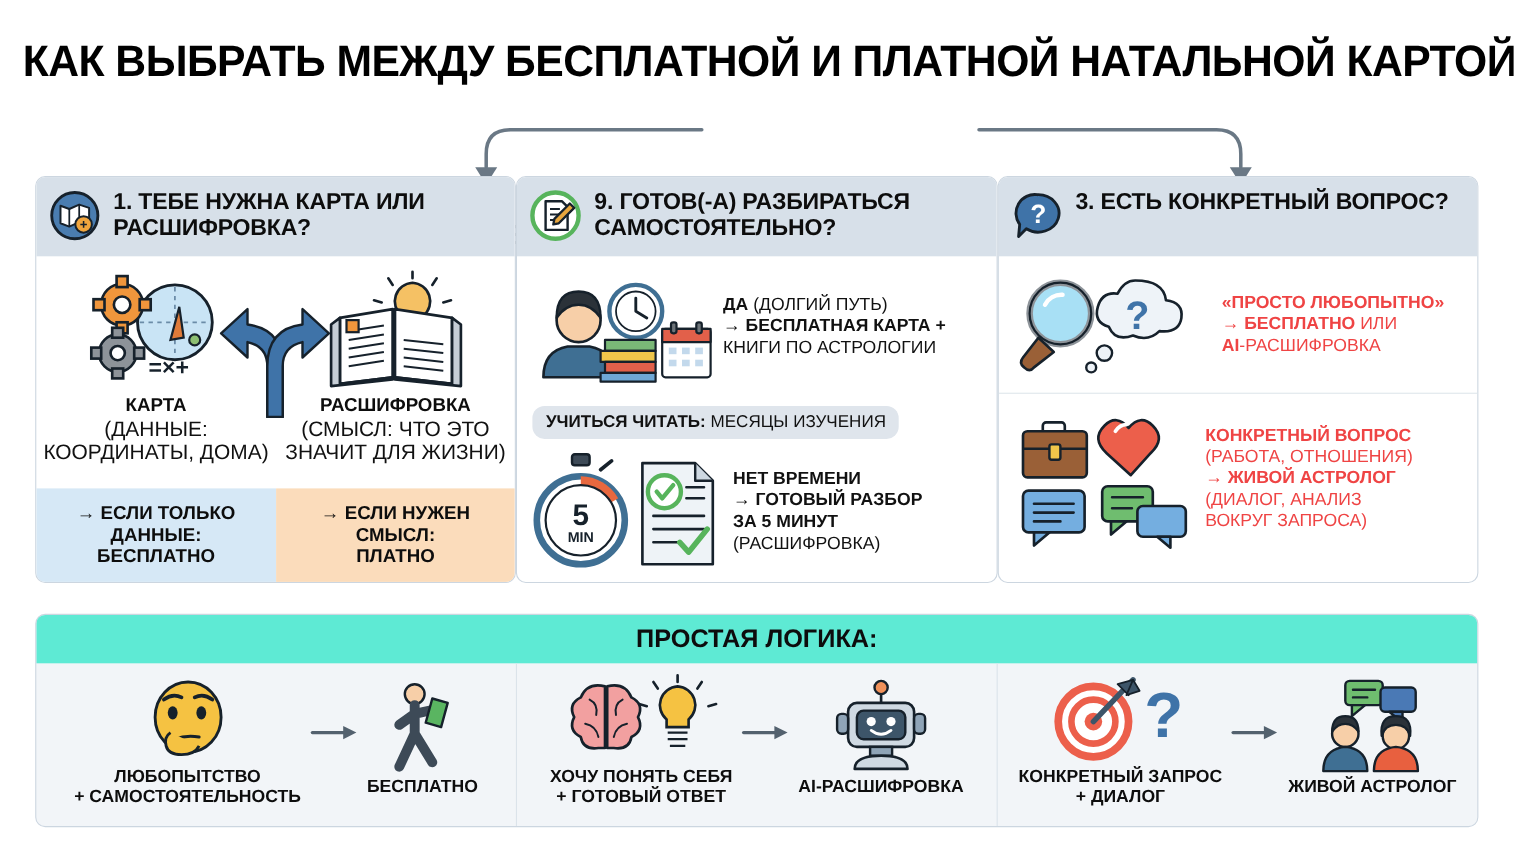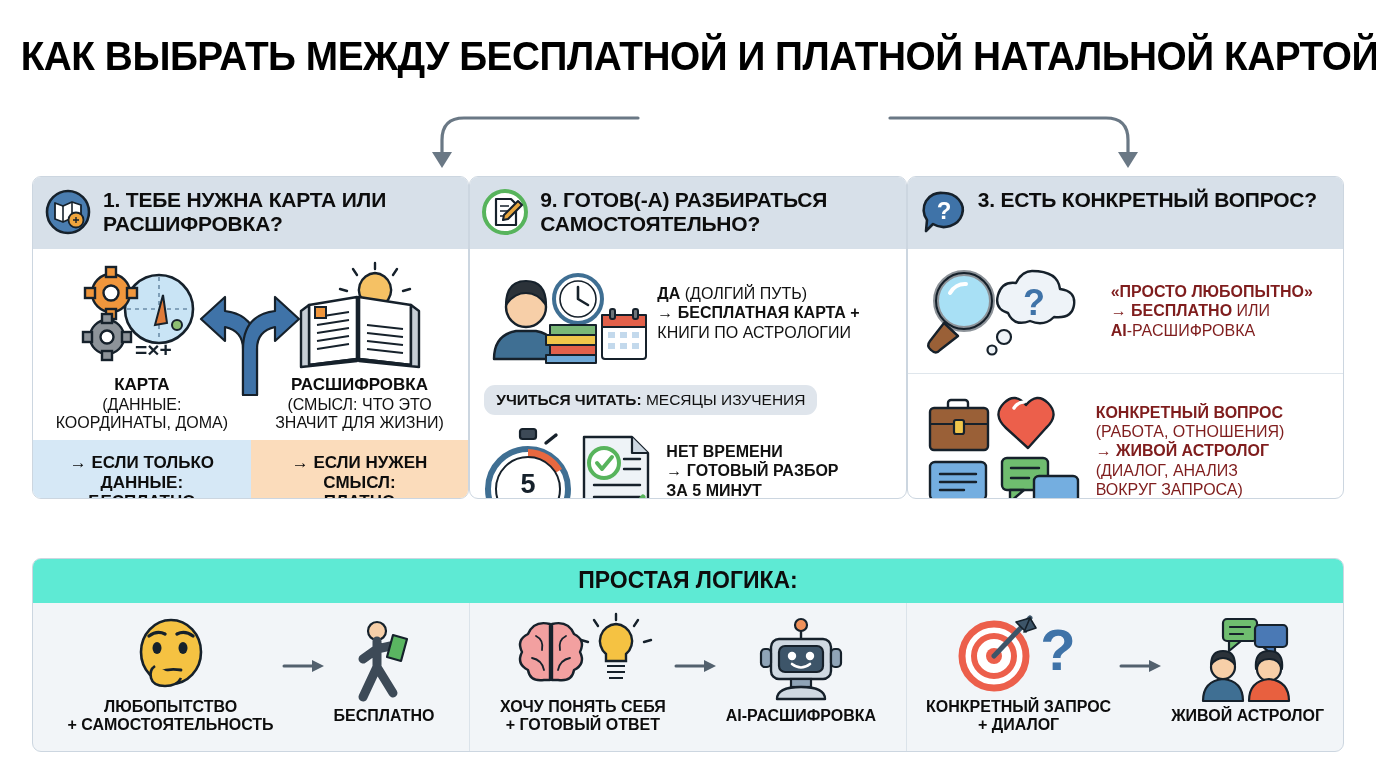--- a/index.html
+++ b/index.html
@@ -25,21 +25,21 @@
   .branch-label {
     position: absolute; top: 108px;
     font-size: 25px; font-weight: bold; color: #111; letter-spacing: 0px;
   }
   .branch-label.left  { left: 445px; }
   .branch-label.right { left: 752px; }
   .split-arrow { position: absolute; left: 630px; top: 88px; }
   .hook { position: absolute; }
 
   
-  .cards { position: absolute; top: 176px; left: 32px; width: 1312px; height: 323px;
+  .cards { position: absolute; top: 160px; left: 32px; width: 1312px; height: 370px;
            display: flex; }
   .card {
     flex: 1 1 0; border: 1px solid #ccd6e0; border-radius: 9px;
     background: #ffffff; overflow: hidden;
     display: flex; flex-direction: column;
   }
   .card-head {
     background: #d7e0e9; padding: 11px 12px 11px 12px;
     display: flex; align-items: flex-start; gap: 12px; min-height: 72px;
   }
@@ -51,21 +51,21 @@
   .card-body { flex: 1 1 auto; display: flex; flex-direction: column; }
 
   
   .c1-split { flex: 1 1 auto; display: flex; position: relative; }
   .c1-half {
     flex: 1 1 0; padding: 12px 6px 8px; display: flex; flex-direction: column;
     align-items: center; justify-content: flex-start;
   }
   .c1-art { height: 112px; display: flex; align-items: center; justify-content: center; }
   .c1-name { font-size: 17px; font-weight: bold; color: #0d0d0d; margin-top: 2px; }
-  .c1-sub  { font-size: 16px; color: #111; line-height: 1.12; text-align: center; margin-top: 1px; }
+  .c1-sub  { font-size: 19px; color: #111; line-height: 1.12; text-align: center; margin-top: 1px; }
   .c1-mid-arrow { position: absolute; left: 50%; top: 38px; transform: translateX(-50%); z-index: 3; }
   .c1-foot { display: flex; height: 85px; }
   .c1-foot-cell {
     flex: 1 1 0; display: flex; align-items: center; justify-content: center;
     text-align: center; font-size: 17px; font-weight: bold; color: #0d0d0d;
     line-height: 1.15; padding: 4px 6px;
   }
   .c1-foot-cell.free { background: #d6e8f6; }
   .c1-foot-cell.paid { background: #fbdcbb; }
 
@@ -77,21 +77,21 @@
   .c2-banner {
     background: #dfe5ec; border-radius: 11px; padding: 6px 12px;
     font-size: 15.5px; color: #111; display: inline-block; white-space: nowrap;
   }
   .c2-banner .b { font-weight: bold; }
   .c2-bottom { display: flex; align-items: center; gap: 10px; padding: 12px 12px 12px 16px; }
 
   
   .c3-row { display: flex; align-items: center; gap: 12px; padding: 14px 10px 14px 16px; }
   .c3-row.first { border-bottom: 1px solid #dfe6ec; min-height: 112px; }
-  .c3-text { font-size: 16px; color: #7f1d1d; line-height: 1.2; }
+  .c3-text { font-size: 16px; color: #ef4444; line-height: 1.2; }
   .c3-text .b { font-weight: bold; }
 
   
   .logic {
     position: absolute; left: 32px; top: 558px; width: 1312px; height: 194px;
     border: 1px solid #ccd6e0; border-radius: 9px; overflow: hidden; background: #f2f5f8;
     display: flex; flex-direction: column;
   }
   .logic-head {
     background: #5eead4; text-align: center; padding: 8px 0 9px;

